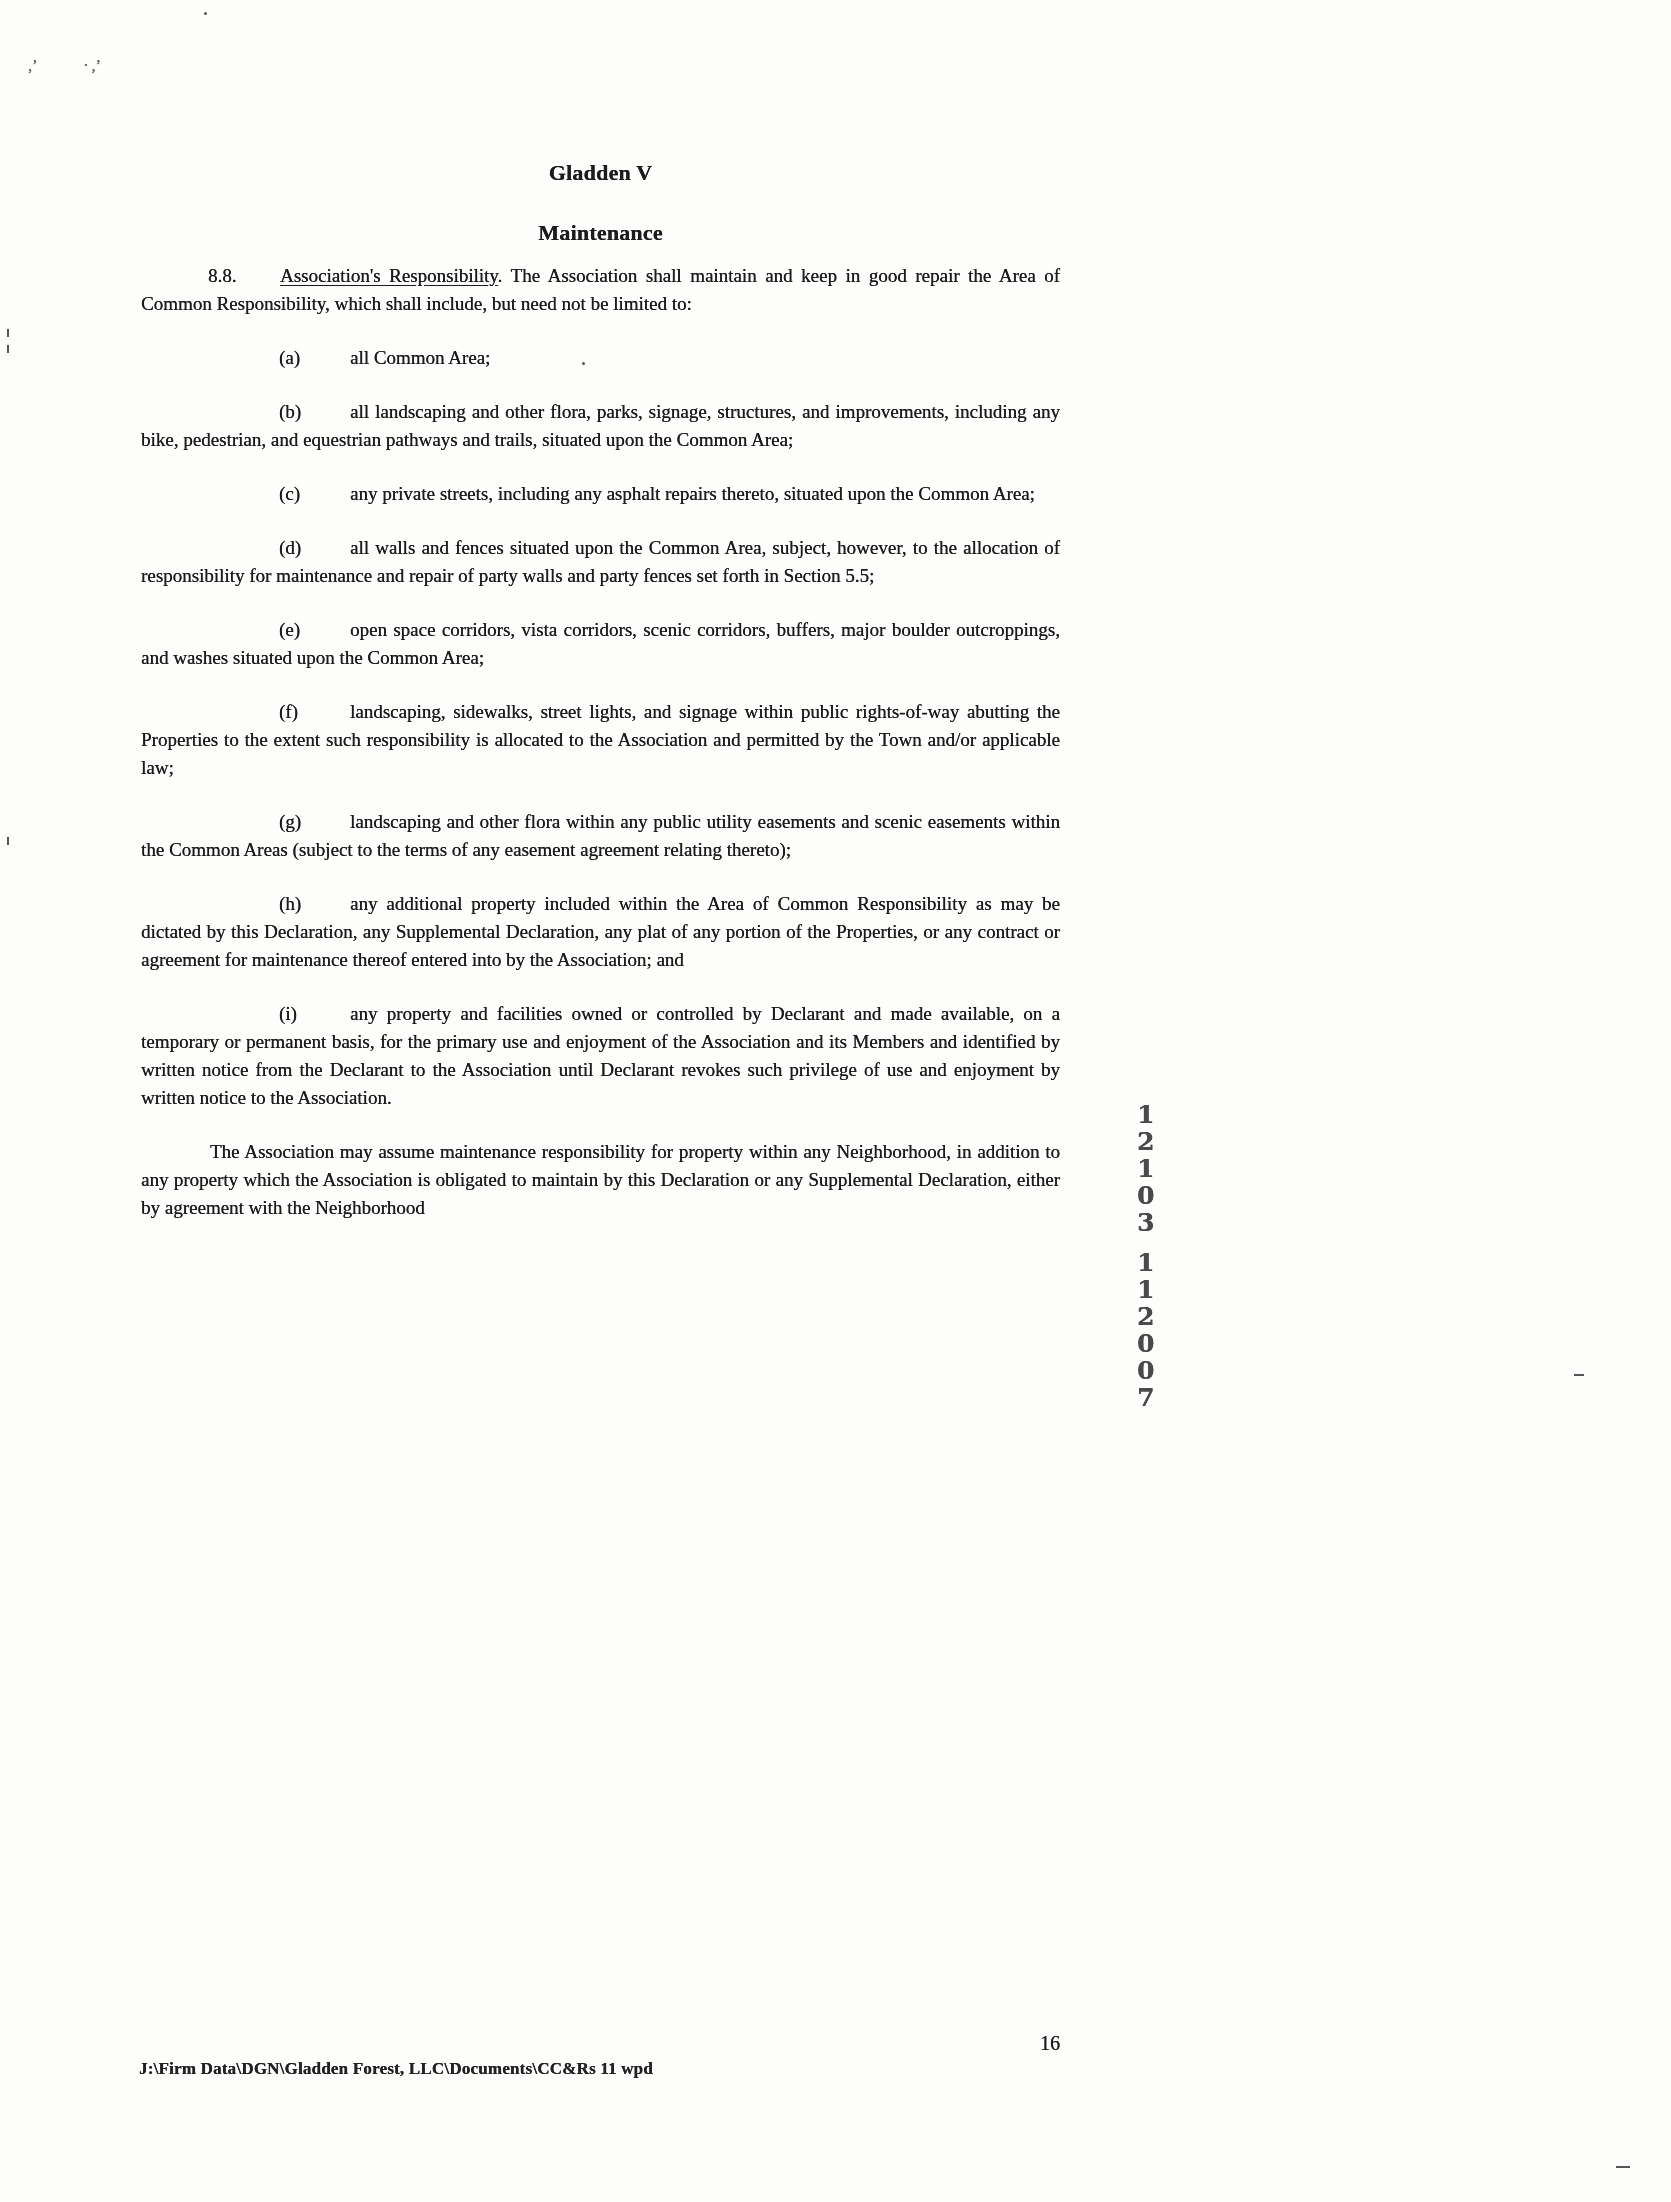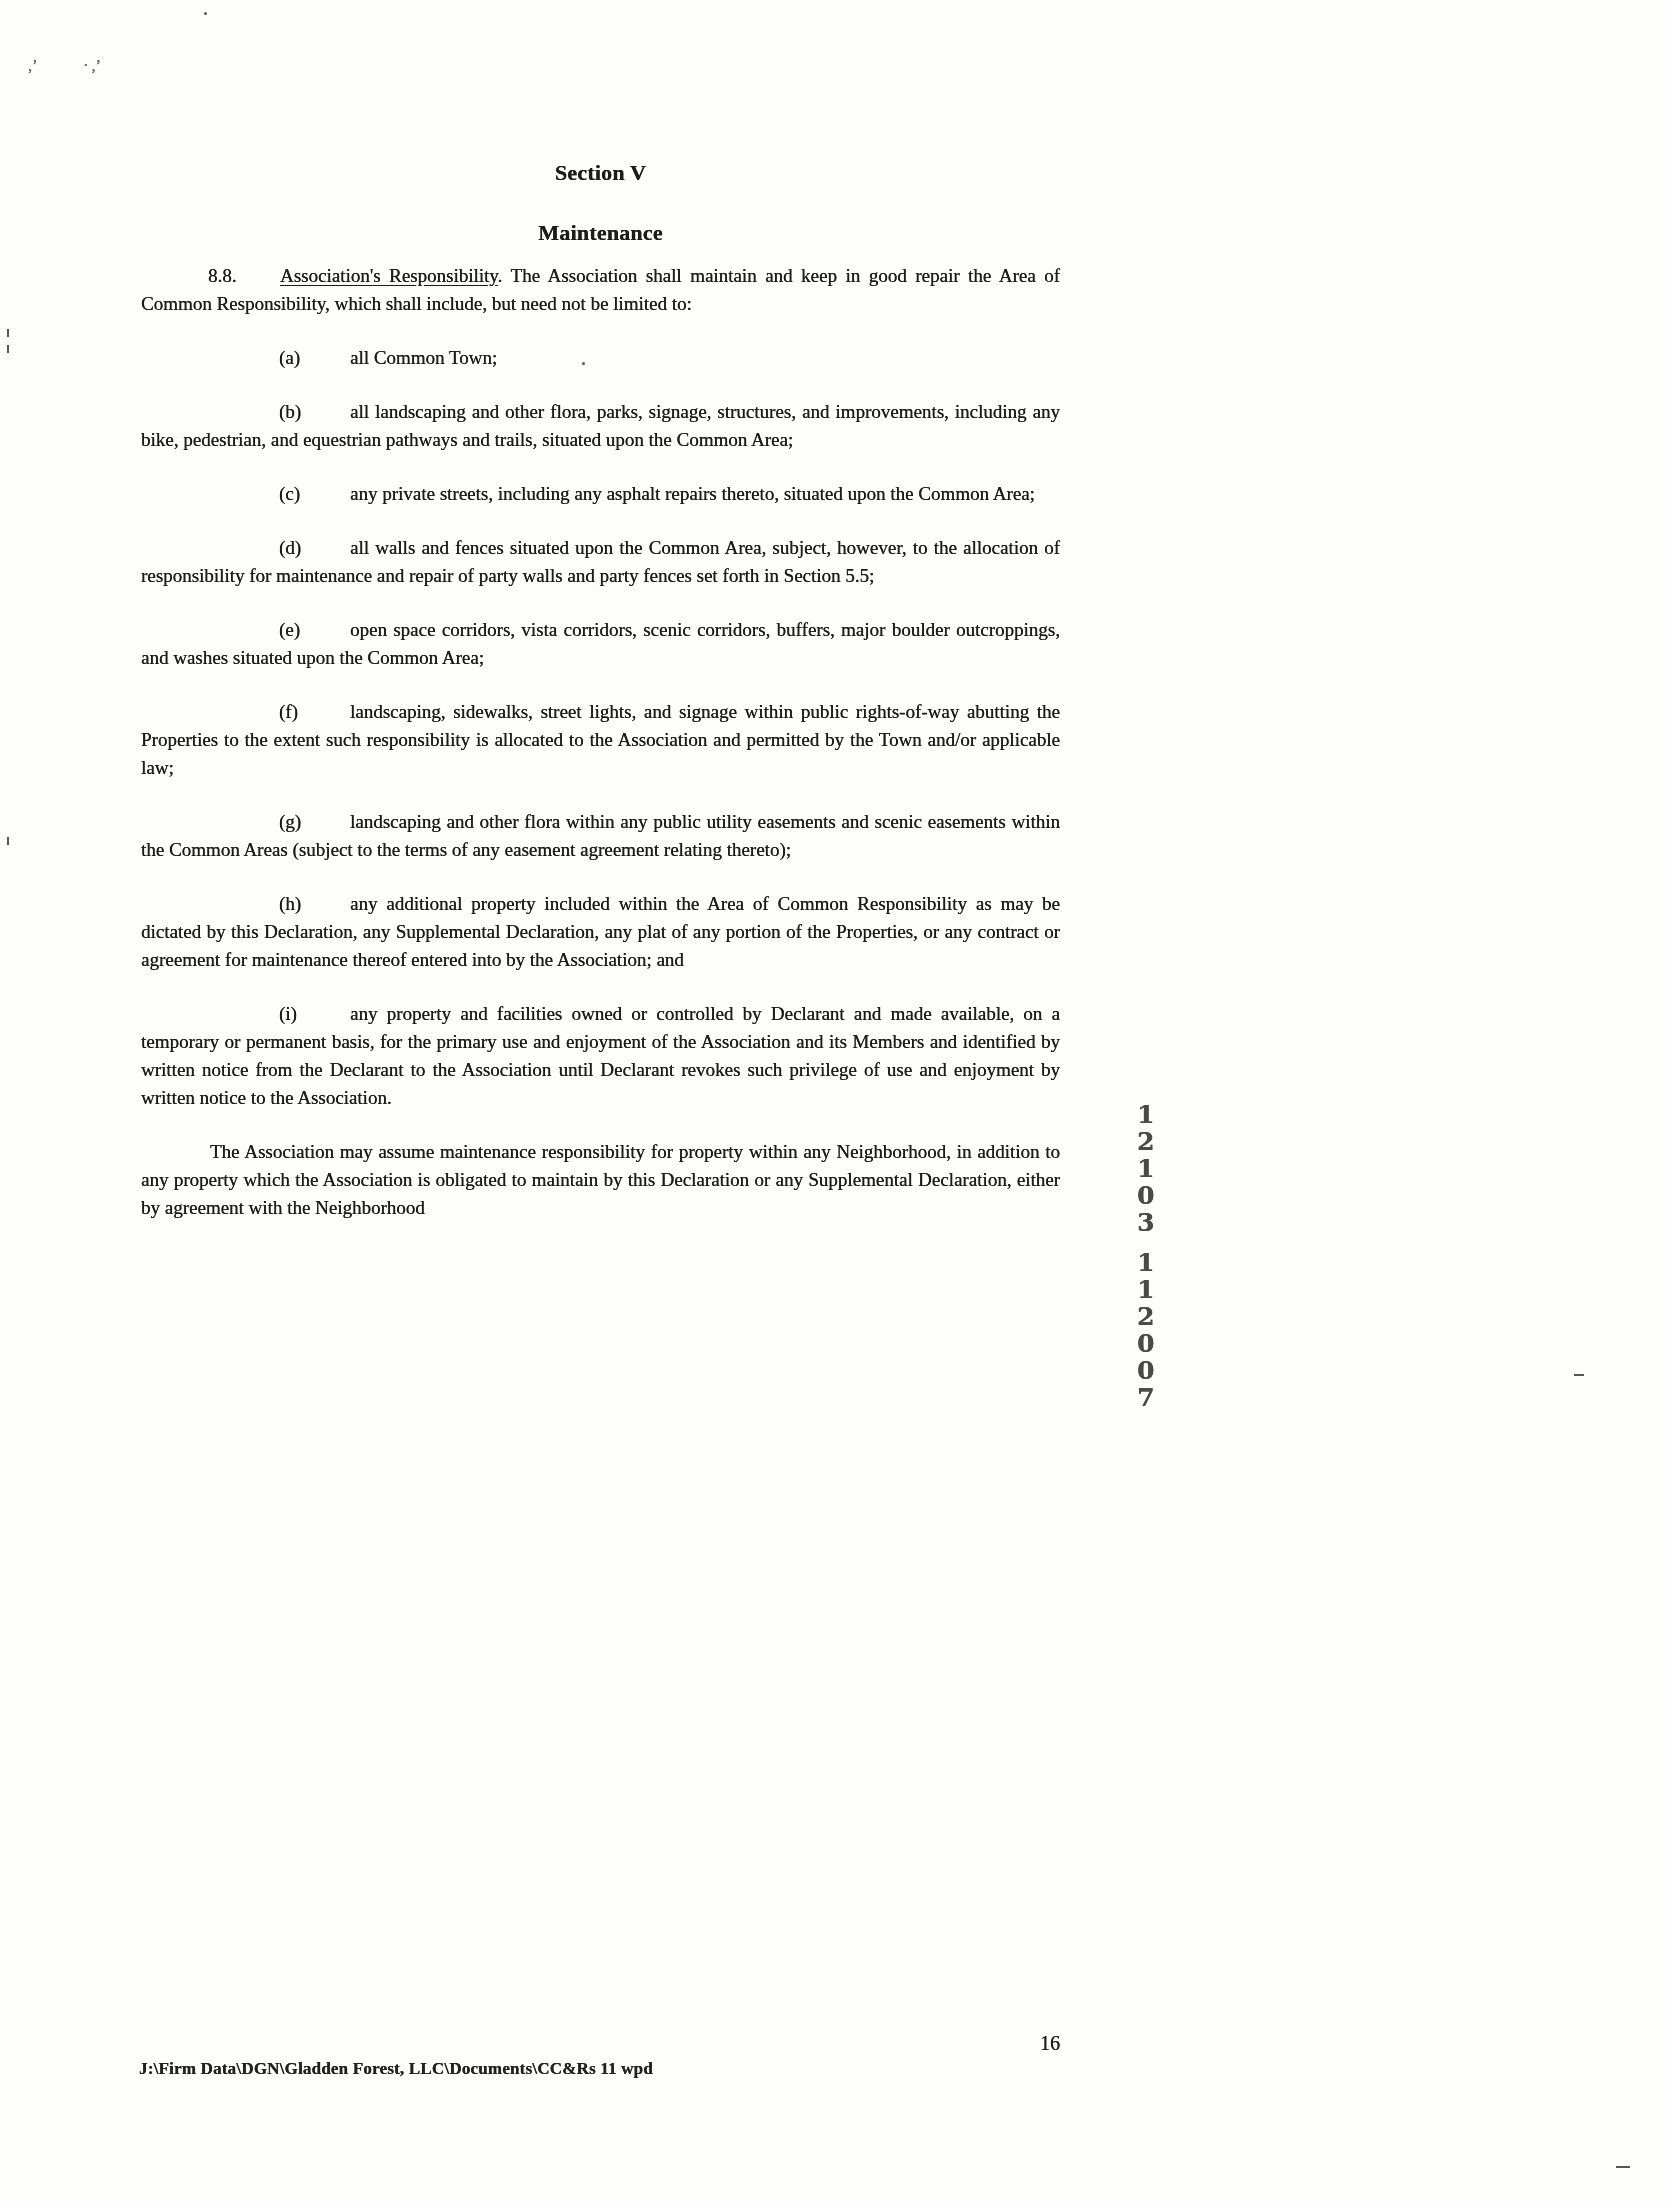--- a/index.html
+++ b/index.html
@@ -109,26 +109,26 @@
   <span class="artifact a-dot" style="left:204px; top:12px;"></span>
   <span class="artifact a-tick" style="left:7px; top:329px;"></span>
   <span class="artifact a-tick" style="left:7px; top:345px;"></span>
   <span class="artifact a-tick" style="left:7px; top:837px;"></span>
   <span class="artifact a-dot" style="left:582px; top:362px;"></span>
   <span class="artifact a-dash" style="left:1616px; top:2166px;"></span>
   <span class="artifact a-dash" style="left:1574px; top:1374px; width:10px;"></span>
 
   <div class="content">
 
-    <div class="doc-title">Section V</div>
+    <div class="doc-title">Gladden V</div>
     <div class="doc-subtitle">Maintenance</div>
 
     <p class="body-par intro"><span class="num-label">8.8.</span><span class="underline">Association's Responsibility</span><span>. The Association shall maintain and keep in good repair the Area of Common Responsibility, which shall include, but need not be limited to:</span></p>
 
-    <p class="body-par item"><span class="item-label">(a)</span><span>all Common Town;</span></p>
+    <p class="body-par item"><span class="item-label">(a)</span><span>all Common Area;</span></p>
 
     <p class="body-par item"><span class="item-label">(b)</span><span>all landscaping and other flora, parks, signage, structures, and improvements, including any bike, pedestrian, and equestrian pathways and trails, situated upon the Common Area;</span></p>
 
     <p class="body-par item"><span class="item-label">(c)</span><span>any private streets, including any asphalt repairs thereto, situated upon the Common Area;</span></p>
 
     <p class="body-par item"><span class="item-label">(d)</span><span>all walls and fences situated upon the Common Area, subject, however, to the allocation of responsibility for maintenance and repair of party walls and party fences set forth in Section 5.5;</span></p>
 
     <p class="body-par item"><span class="item-label">(e)</span><span>open space corridors, vista corridors, scenic corridors, buffers, major boulder outcroppings, and washes situated upon the Common Area;</span></p>
 
     <p class="body-par item"><span class="item-label">(f)</span><span>landscaping, sidewalks, street lights, and signage within public rights-of-way abutting the Properties to the extent such responsibility is allocated to the Association and permitted by the Town and/or applicable law;</span></p>

